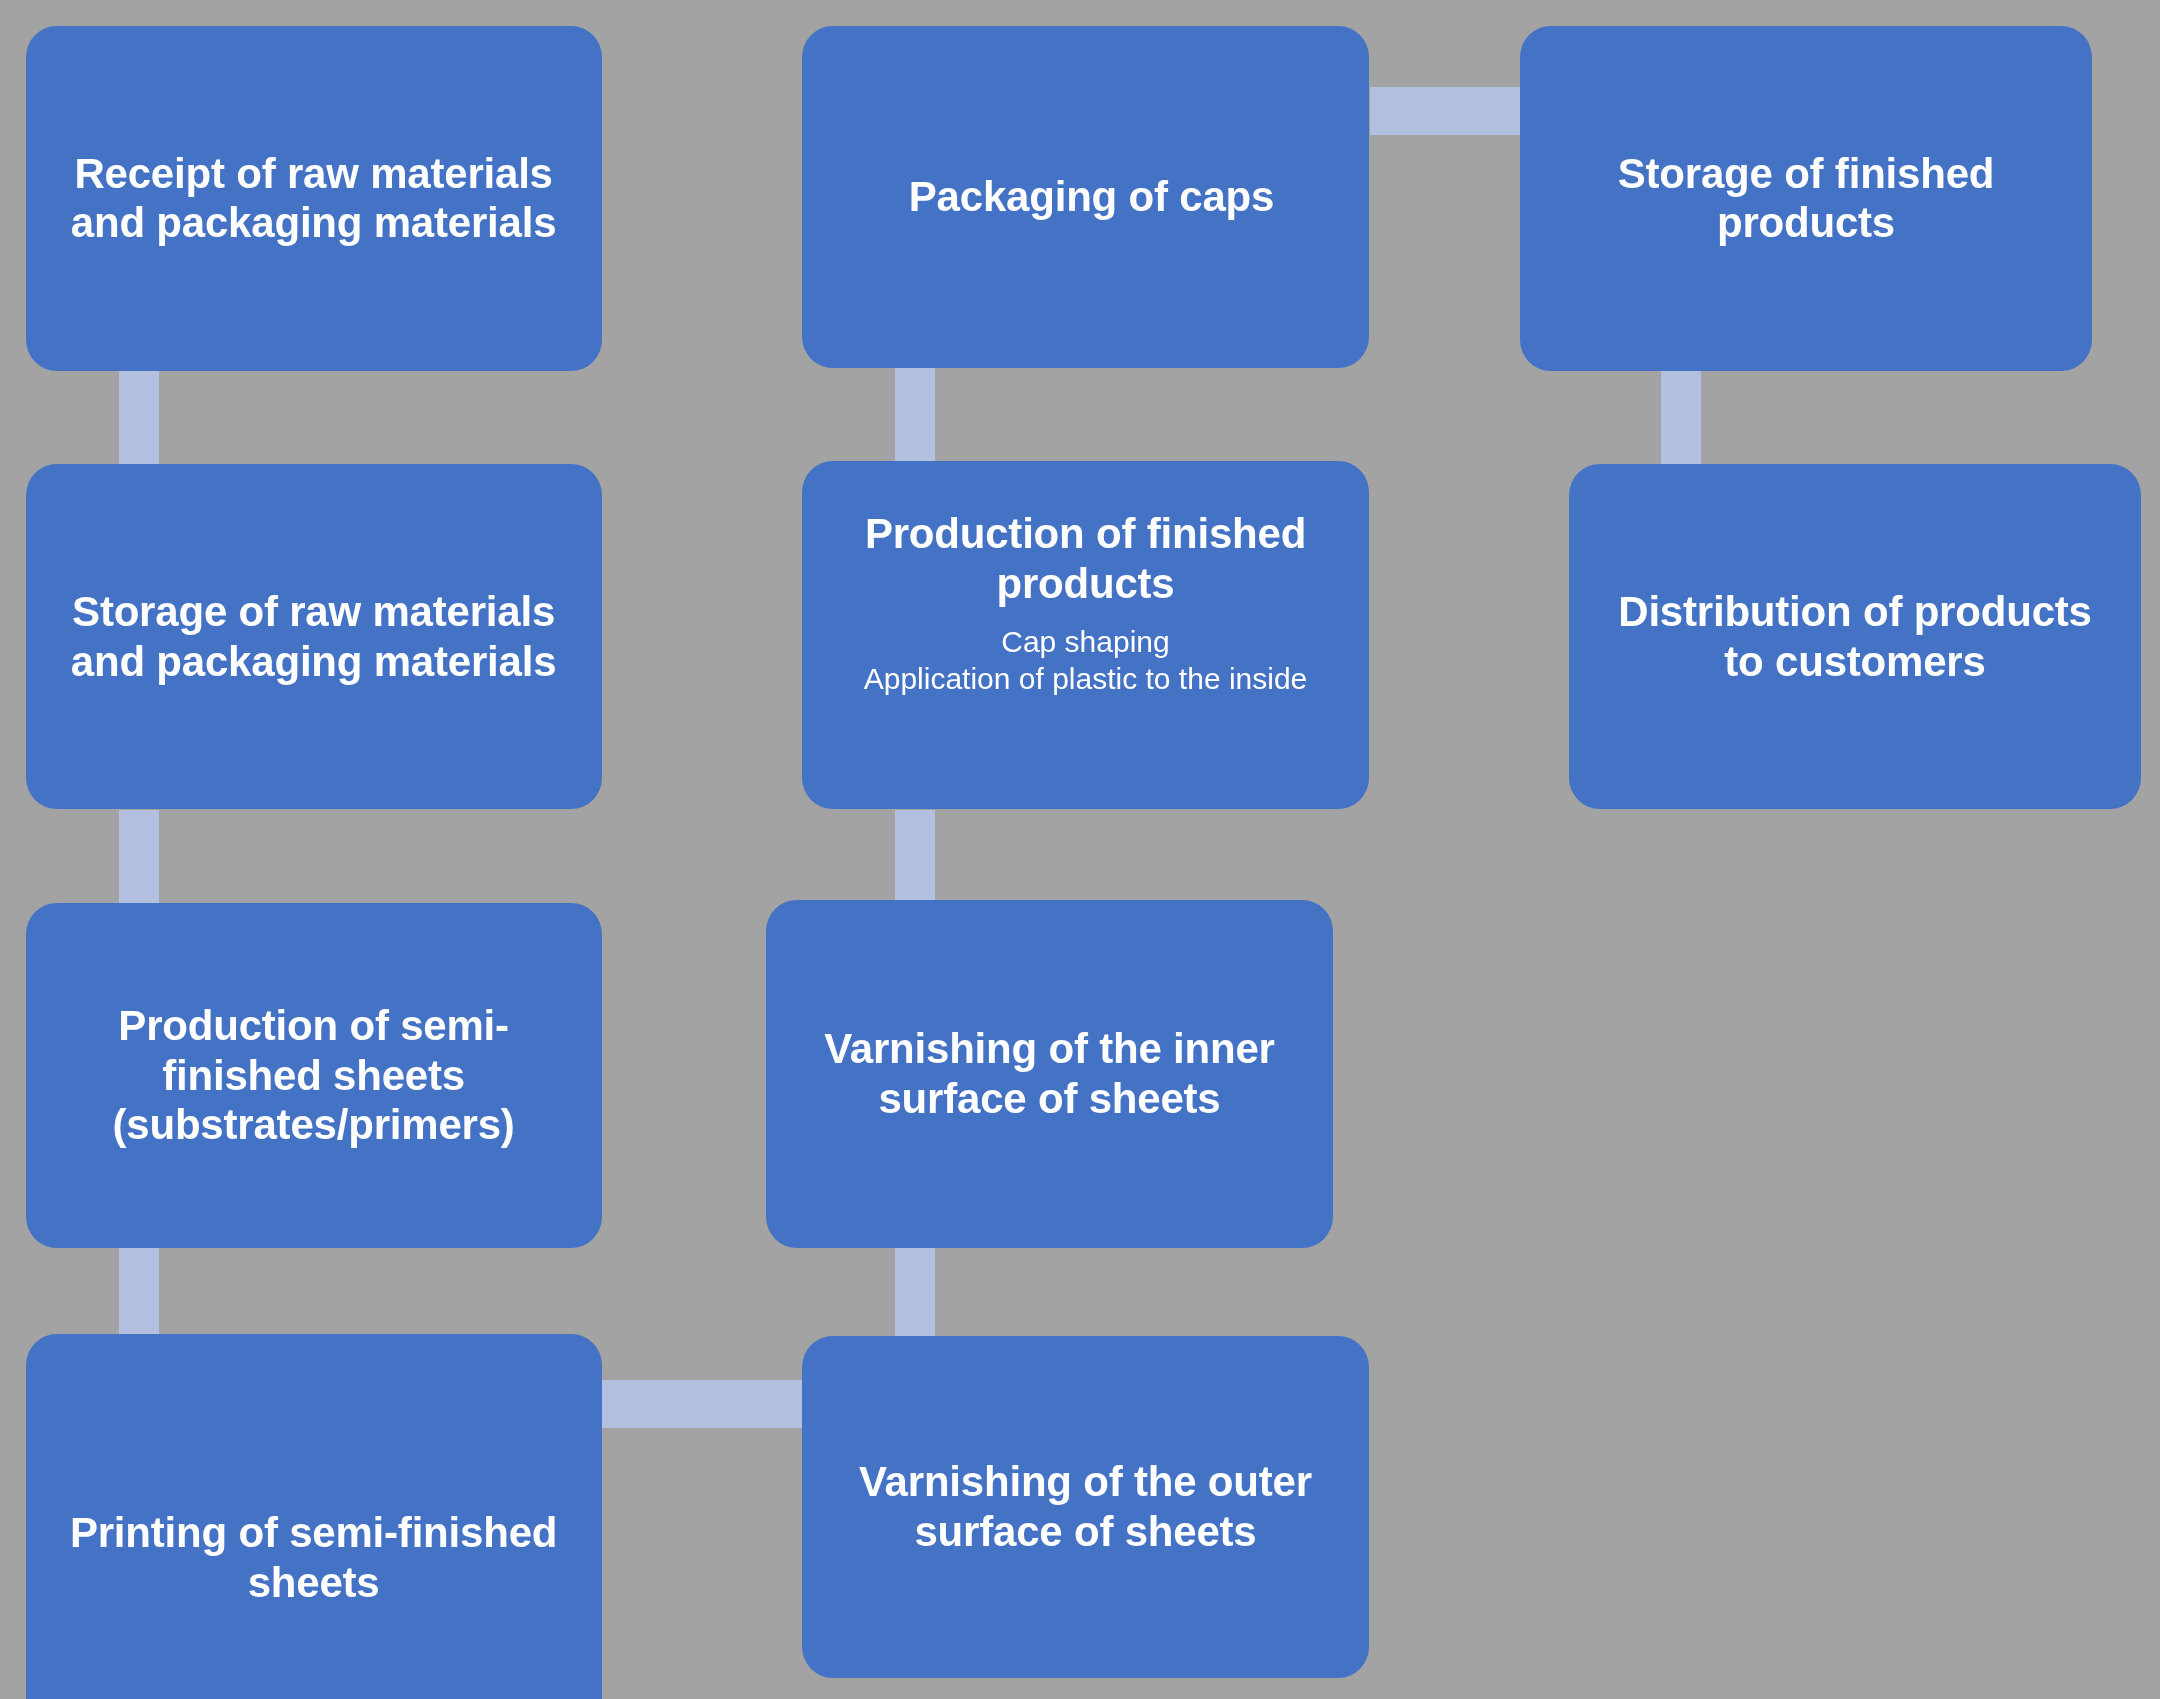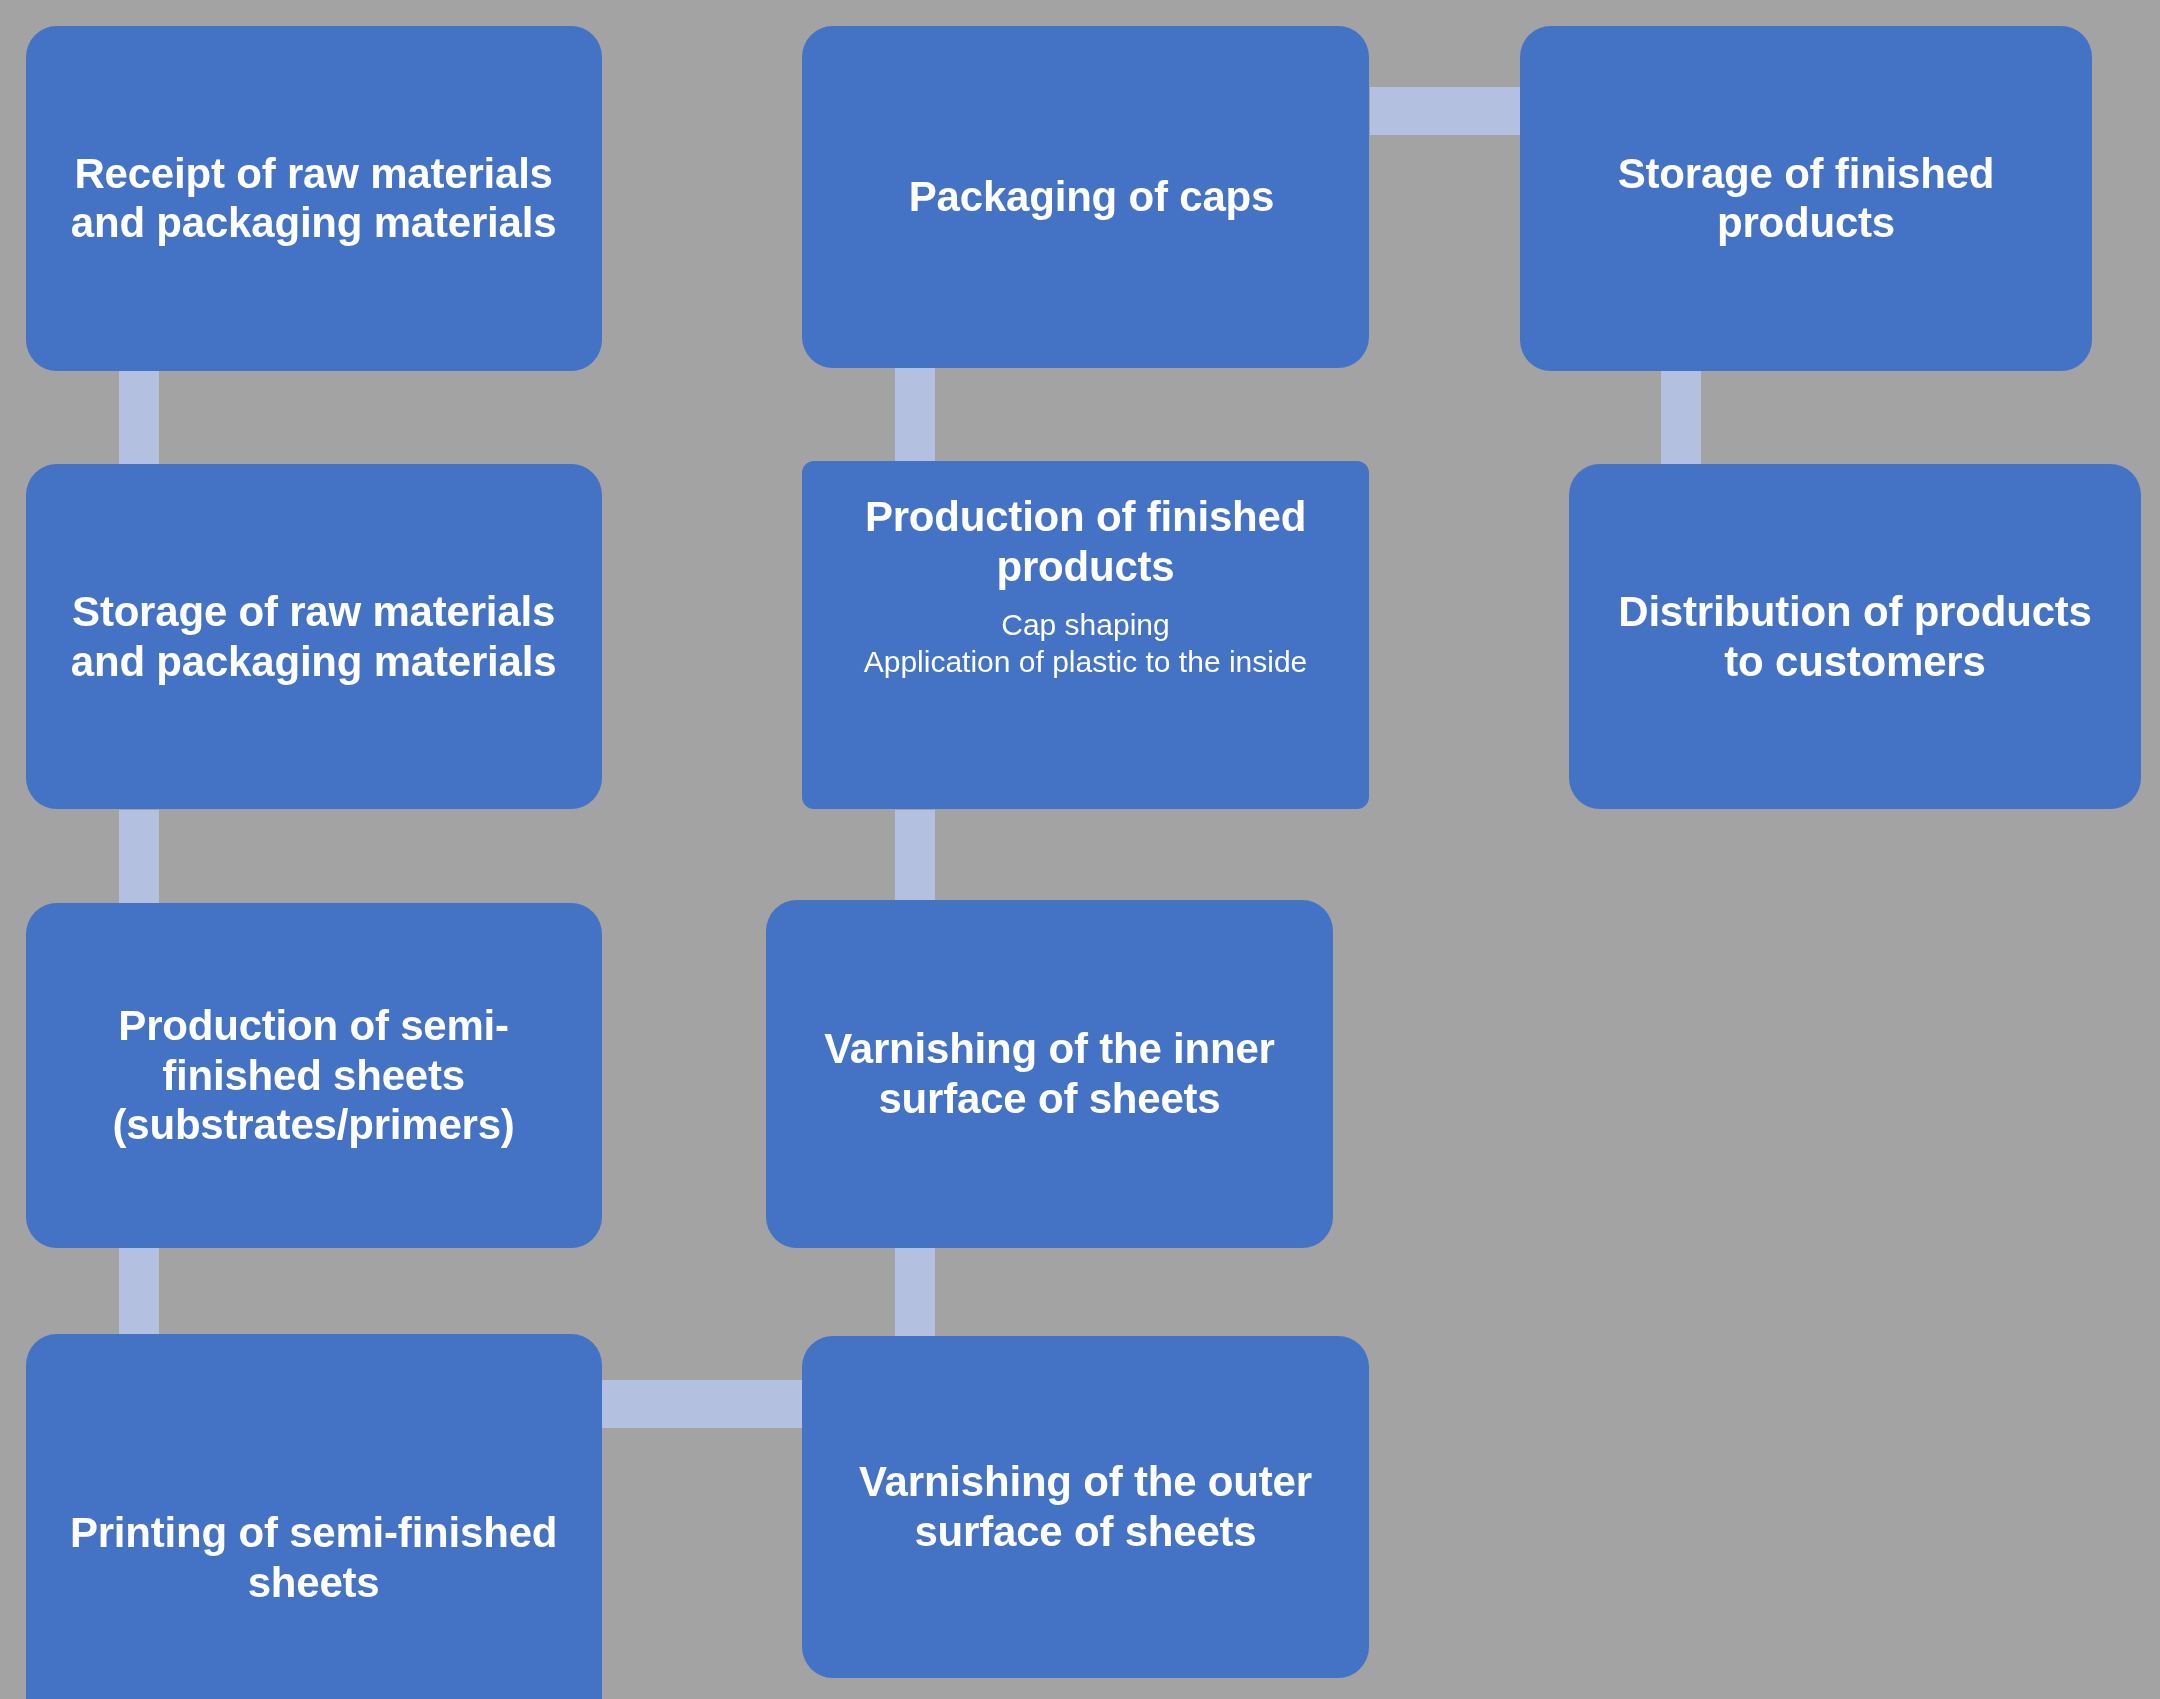--- a/index.html
+++ b/index.html
@@ -38,22 +38,21 @@
     letter-spacing: -0.2px;
   }
   .node .sub {
     font-size: 30px;
     font-weight: normal;
     margin-top: 16.4px;
     line-height: 1.22;
   }
   .node.with-sub {
     justify-content: flex-start;
-    padding-top: 31px;
-    border-radius: 12px;
+    padding-top: 48px;
   }
   .connector {
     position: absolute;
     background: #B4C0E0;
   }
 </style>
 </head>
 <body>
 
 <div id="canvas">

